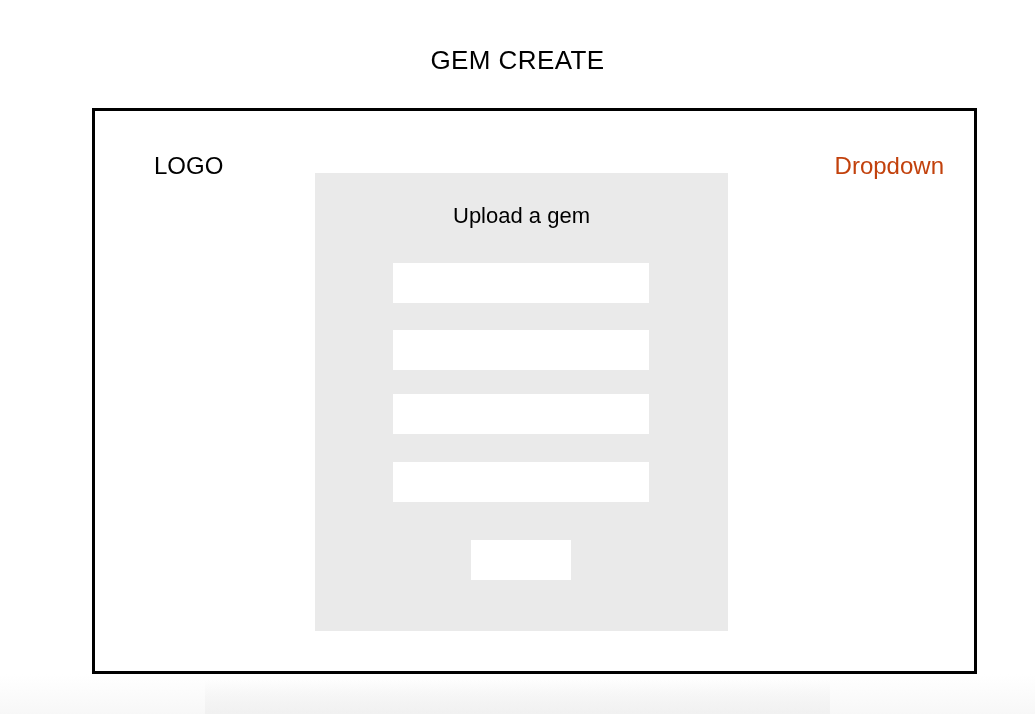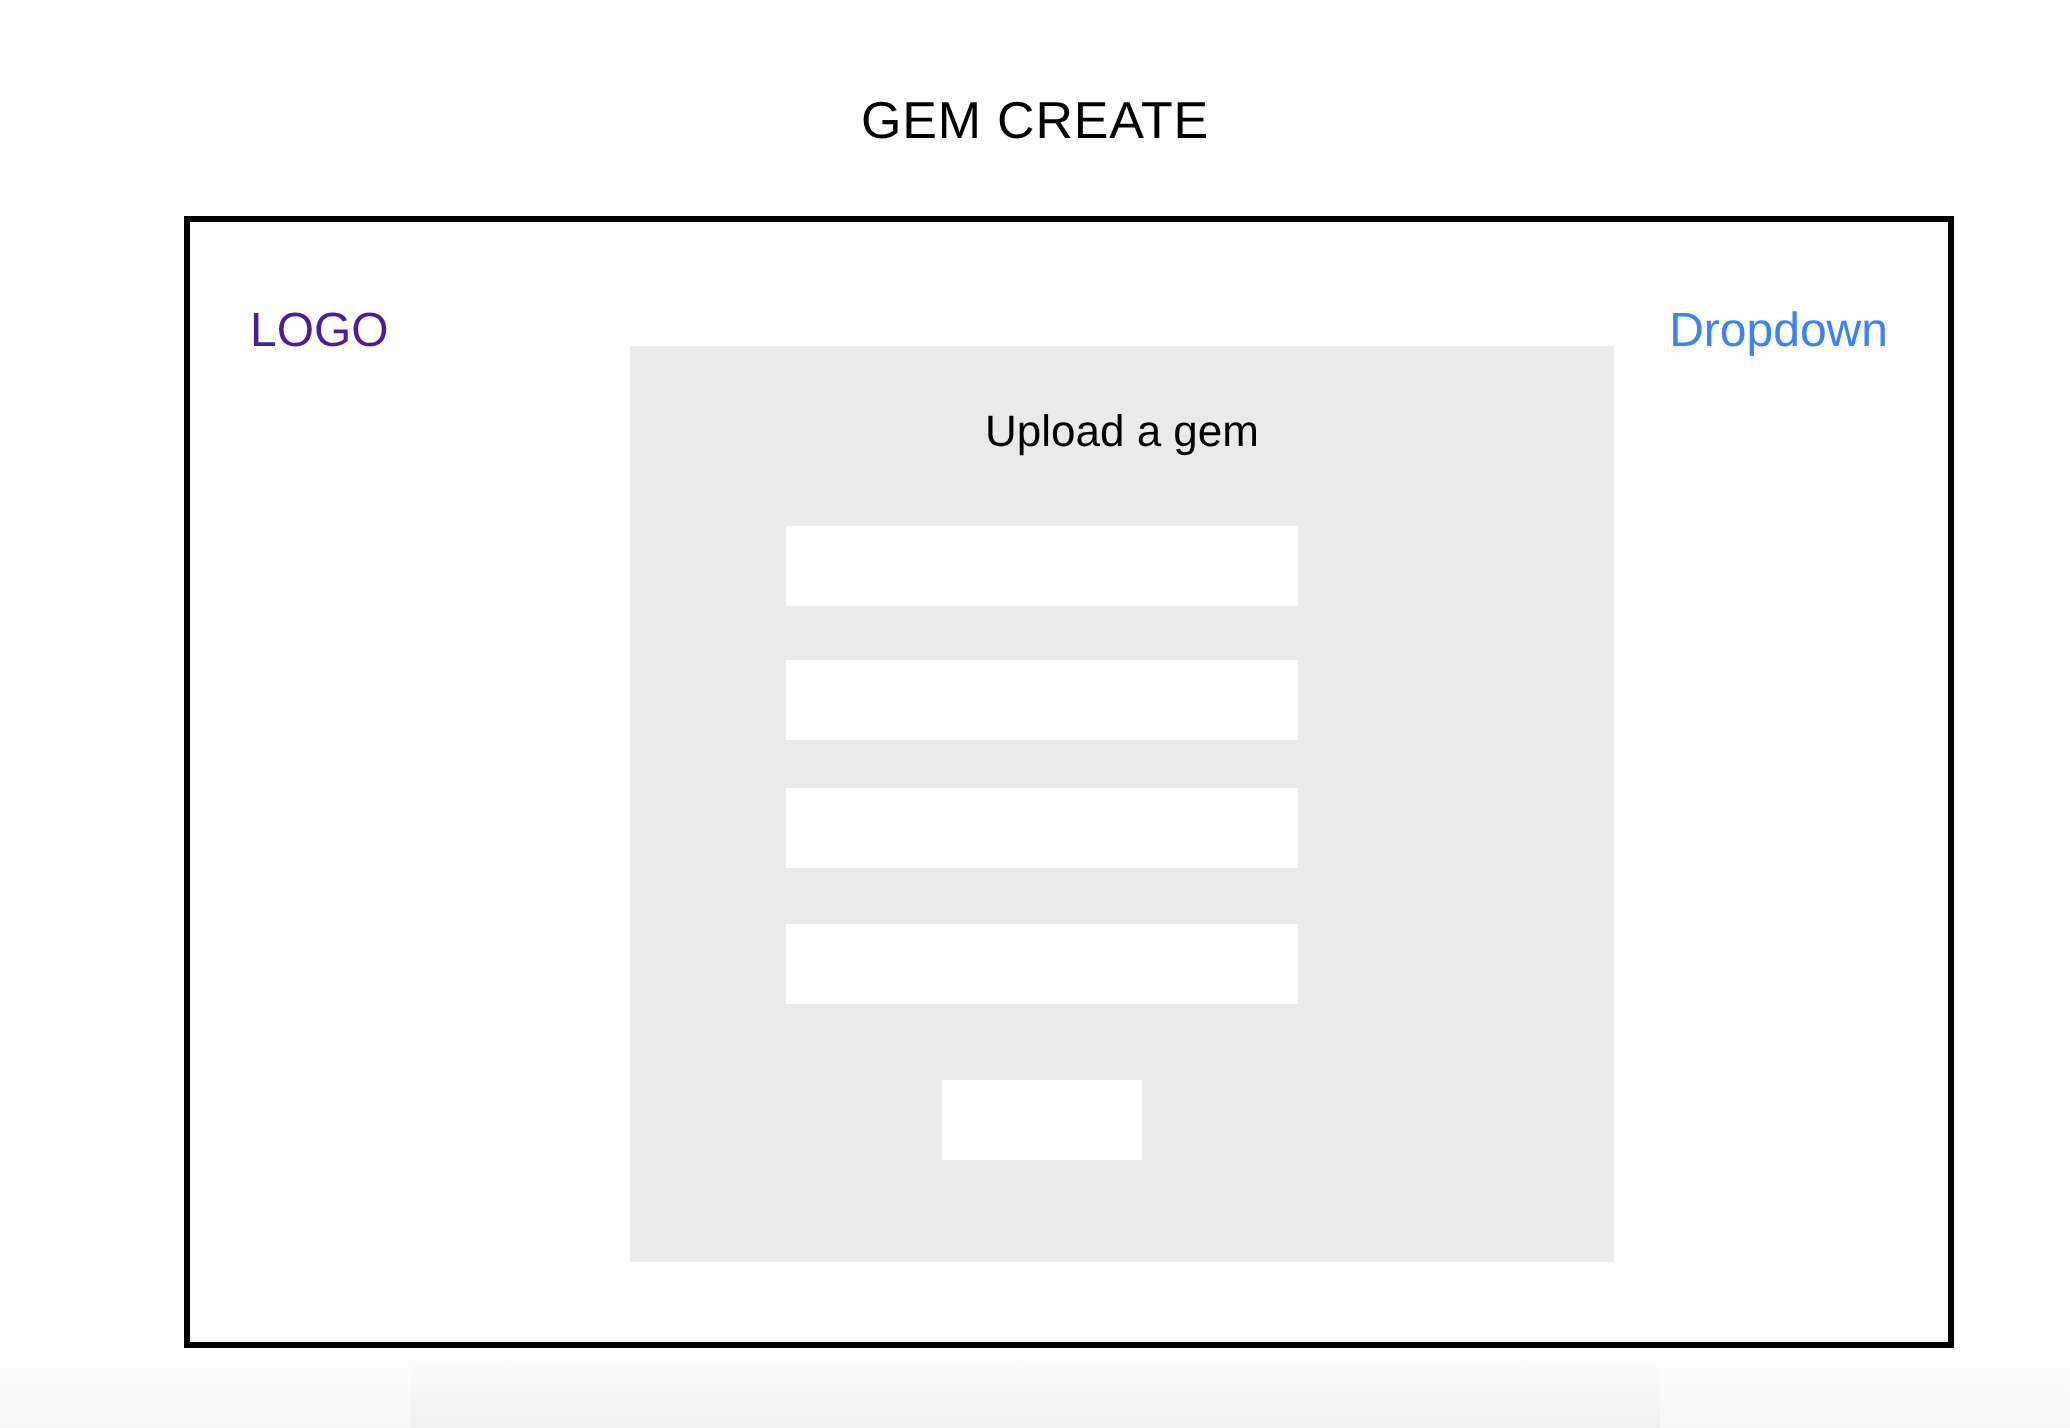--- a/index.html
+++ b/index.html
@@ -47,40 +47,41 @@
     padding:0 30px 0 30px;
     display:flex;
     align-items:center;
     justify-content:space-between;
     z-index:3;
     pointer-events:none;
   }
   .logo-text {
     font-size:24px;
     font-weight:400;
-    color:#4c1d95;
+    color:#000000;
     line-height:34px;
     white-space:nowrap;
     pointer-events:auto;
+    margin-left:29px;
   }
   .dropdown-text {
     font-size:24px;
     font-weight:400;
-    color:#3b82f6;
+    color:#c2410c;
     line-height:34px;
     white-space:nowrap;
     pointer-events:auto;
   }
 
   
   .upload-panel {
     position:absolute;
     left:220px;  
     top:62px;    
-    width:492px;
+    width:413px;
     height:458px;
     background:#eaeaea;
     z-index:2;
   }
   .panel-heading {
     position:absolute;
     left:0; top:29px;
     width:100%;
     text-align:center;
     font-size:22px;

